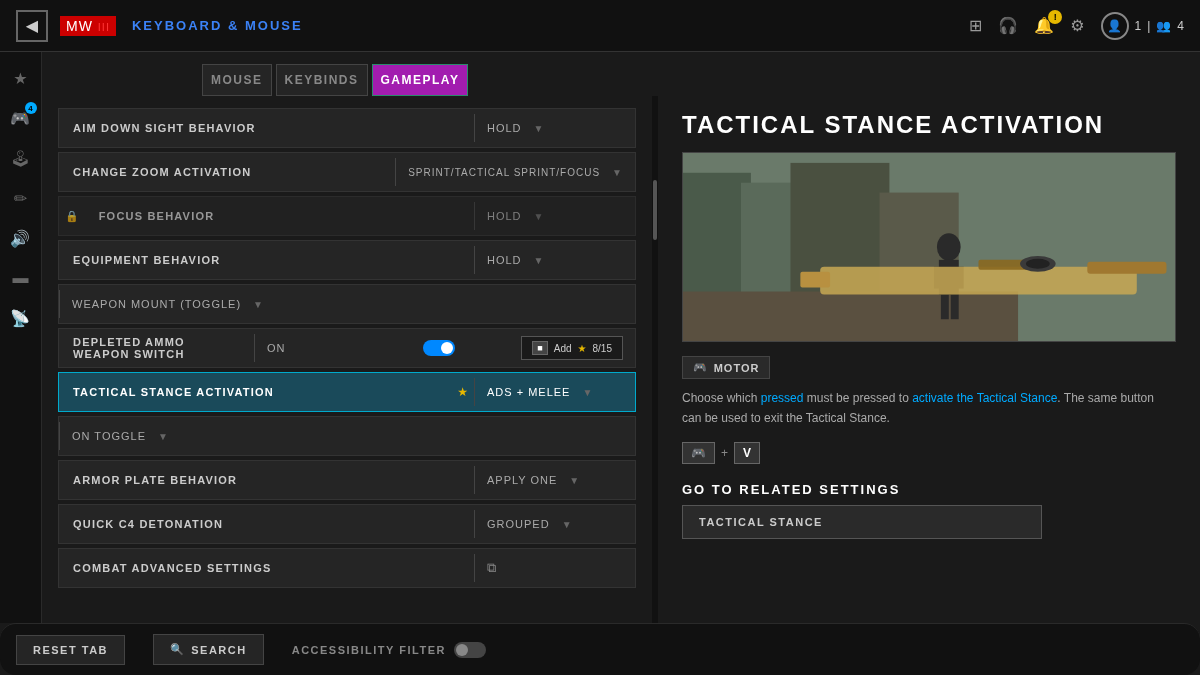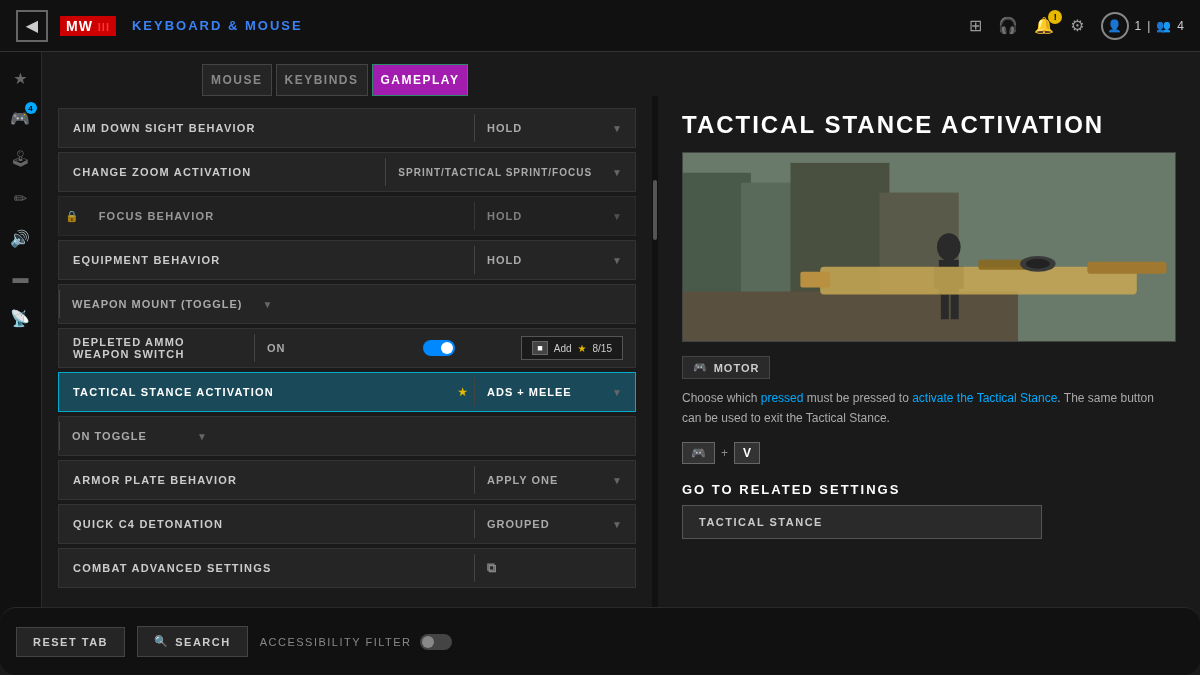--- a/index.html
+++ b/index.html
@@ -30,21 +30,21 @@
       font-size: 16px;
       margin-right: 12px;
     }
     .header-logo {
       display: flex; align-items: center; gap: 8px;
       margin-right: 16px;
     }
     .logo-box {
       background: #c00;
       color: #fff;
-      font-weight: 700;
+      font-weight: 400;
       font-size: 14px;
       padding: 2px 6px;
       letter-spacing: 1px;
     }
     .header-title {
       color: #3b82f6;
       font-size: 13px;
       letter-spacing: 2px;
       font-weight: 600;
       text-transform: uppercase;
@@ -203,29 +203,28 @@
     }
     .setting-row.active .setting-name { color: #fff; }
     .setting-divider {
       width: 1px;
       height: 28px;
       background: #444;
     }
     .setting-value {
       display: flex;
       align-items: center;
-      gap: 20px;
+      gap: 12px;
       padding: 0 12px;
       font-size: 11px;
-      font-weight: 700;
+      font-weight: 400;
       letter-spacing: 1px;
       color: #aaa;
       min-width: 160px;
       text-transform: uppercase;
-      justify-content: space-between;
     }
     .setting-row.active .setting-value { color: #fff; }
     .chevron {
       color: #666;
       font-size: 10px;
     }
     .star-icon {
       color: #888;
       font-size: 12px;
       padding: 0 6px;
@@ -379,27 +378,27 @@
       cursor: pointer;
       display: block;
       width: 360px;
       text-align: left;
     }
 
     
     .bottom-bar {
       position: absolute;
       bottom: 0; left: 0; right: 0;
-      height: 68px;
+      height: 52px;
       background: #111;
       border-top: 1px solid #2a2a2a;
       display: flex;
       align-items: center;
       padding: 0 16px;
-      gap: 12px;
+      gap: 28px;
       border-radius: 16px;
     }
     .bottom-btn {
       display: flex;
       align-items: center;
       gap: 6px;
       padding: 8px 16px;
       background: #252525;
       border: 1px solid #444;
       color: #ccc;
@@ -408,21 +407,21 @@
       letter-spacing: 1.5px;
       text-transform: uppercase;
       cursor: pointer;
     }
     .accessibility-label {
       display: flex;
       align-items: center;
       gap: 8px;
       color: #888;
       font-size: 11px;
-      font-weight: 400;
+      font-weight: 700;
       letter-spacing: 1.5px;
       text-transform: uppercase;
     }
     .toggle-gray {
       width: 32px; height: 16px;
       background: #444;
       border-radius: 8px;
       position: relative;
     }
     .toggle-gray::after {

